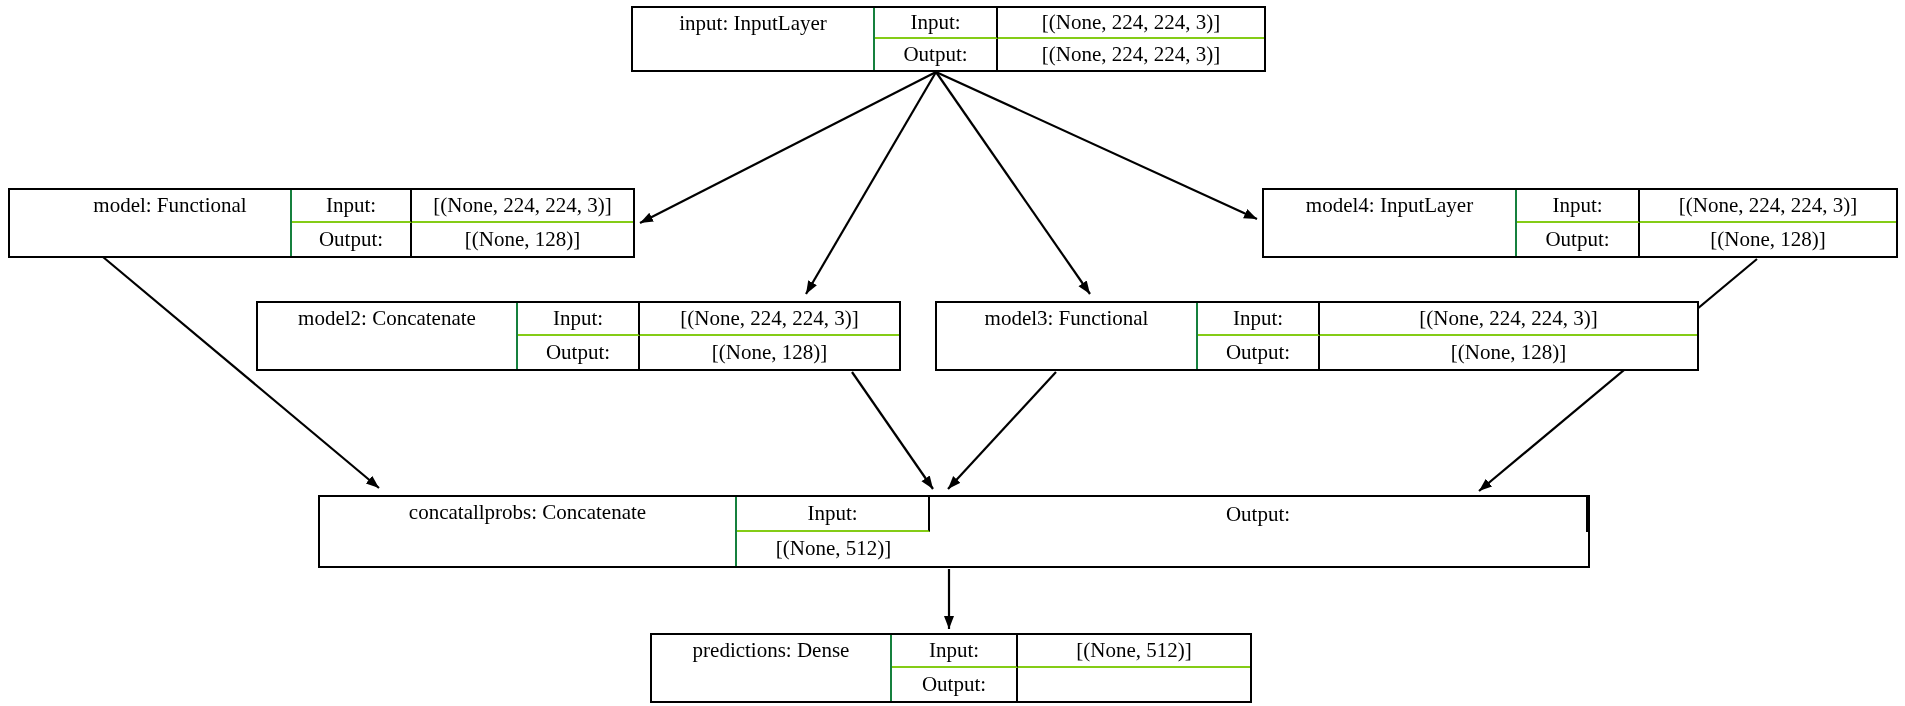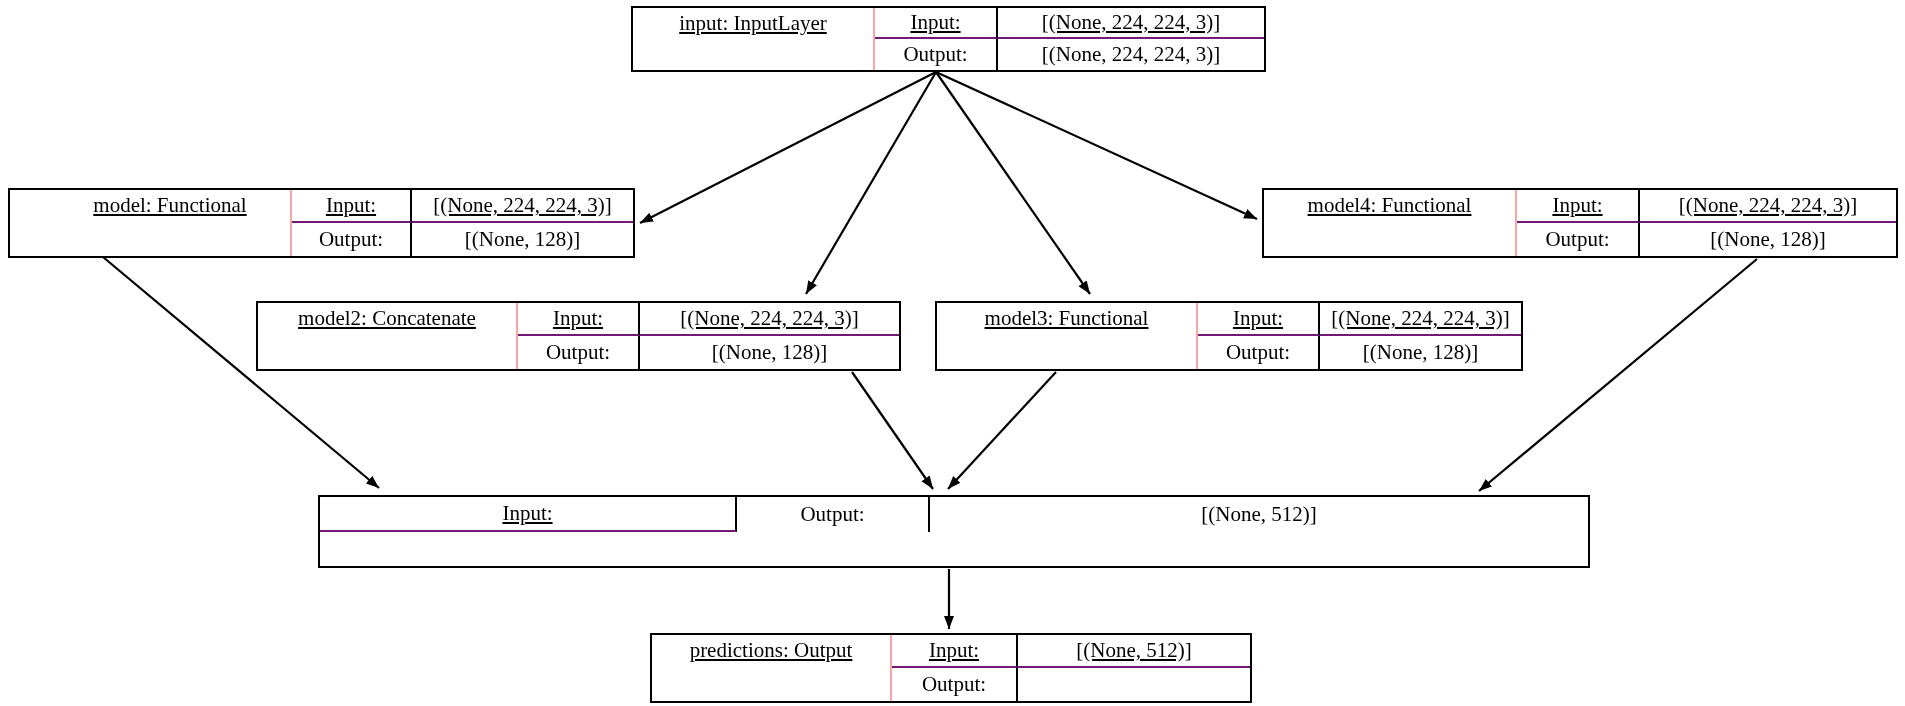--- a/index.html
+++ b/index.html
@@ -21,28 +21,27 @@
     font-size:21px;
     line-height:1;
   }
   .cell{
     display:flex;align-items:center;justify-content:center;
     white-space:nowrap;overflow:hidden;
     box-sizing:border-box;
   }
   .cell.name{
     grid-row:1 / span 2;
-    border-right:2px solid #fca5a5;
+    border-right:2px solid #15803d;
     align-items:flex-start;
     padding-top:0;
     line-height:31px;
-    text-decoration:underline;
   }
   .cell.label{border-right:2px solid #000;}
-  .cell.rtop{border-bottom:2px solid #701a75;text-decoration:underline;}
+  .cell.rtop{border-bottom:2px solid #84cc16;}
 </style>
 </head>
 <body>
 
 <div id="canvas">
 
   <svg id="edges" viewBox="0 0 1905 706" xmlns="http://www.w3.org/2000/svg">
     <defs>
       <marker id="arrow" markerUnits="userSpaceOnUse" markerWidth="15" markerHeight="11" refX="13" refY="5" orient="auto">
         <path d="M0,0 L13,5 L0,10 Z" fill="#000"></path>
@@ -69,49 +68,50 @@
 
   <div class="node" style="left:8px;top:188px;width:627px;height:70px;padding-left:40px;--name-w:242px;--label-w:120px;">
     <div class="cell name">model: Functional</div>
     <div class="cell label rtop">Input:</div>
     <div class="cell value rtop">[(None, 224, 224, 3)]</div>
     <div class="cell label">Output:</div>
     <div class="cell value">[(None, 128)]</div>
   </div>
 
   <div class="node" style="left:1262px;top:188px;width:636px;height:70px;--name-w:253px;--label-w:123px;">
-    <div class="cell name">model4: Functional</div>
+    <div class="cell name">model4: InputLayer</div>
     <div class="cell label rtop">Input:</div>
     <div class="cell value rtop">[(None, 224, 224, 3)]</div>
     <div class="cell label">Output:</div>
     <div class="cell value">[(None, 128)]</div>
   </div>
 
   <div class="node" style="left:256px;top:301px;width:645px;height:70px;--name-w:260px;--label-w:122px;">
     <div class="cell name">model2: Concatenate</div>
     <div class="cell label rtop">Input:</div>
     <div class="cell value rtop">[(None, 224, 224, 3)]</div>
     <div class="cell label">Output:</div>
     <div class="cell value">[(None, 128)]</div>
   </div>
 
-  <div class="node" style="left:935px;top:301px;width:588px;height:70px;--name-w:261px;--label-w:122px;">
+  <div class="node" style="left:935px;top:301px;width:764px;height:70px;--name-w:261px;--label-w:122px;">
     <div class="cell name">model3: Functional</div>
     <div class="cell label rtop">Input:</div>
     <div class="cell value rtop">[(None, 224, 224, 3)]</div>
     <div class="cell label">Output:</div>
     <div class="cell value">[(None, 128)]</div>
   </div>
 
   <div class="node" style="left:318px;top:495px;width:1272px;height:73px;--name-w:417px;--label-w:193px;">
+    <div class="cell name">concatallprobs: Concatenate</div>
     <div class="cell label rtop">Input:</div>
     <div class="cell label">Output:</div>
     <div class="cell value">[(None, 512)]</div>
   </div>
 
   <div class="node" style="left:650px;top:633px;width:602px;height:70px;--name-w:240px;--label-w:126px;">
-    <div class="cell name">predictions: Output</div>
+    <div class="cell name">predictions: Dense</div>
     <div class="cell label rtop">Input:</div>
     <div class="cell value rtop">[(None, 512)]</div>
     <div class="cell label">Output:</div>
   </div>
 
 </div>
 
 </body></html>

